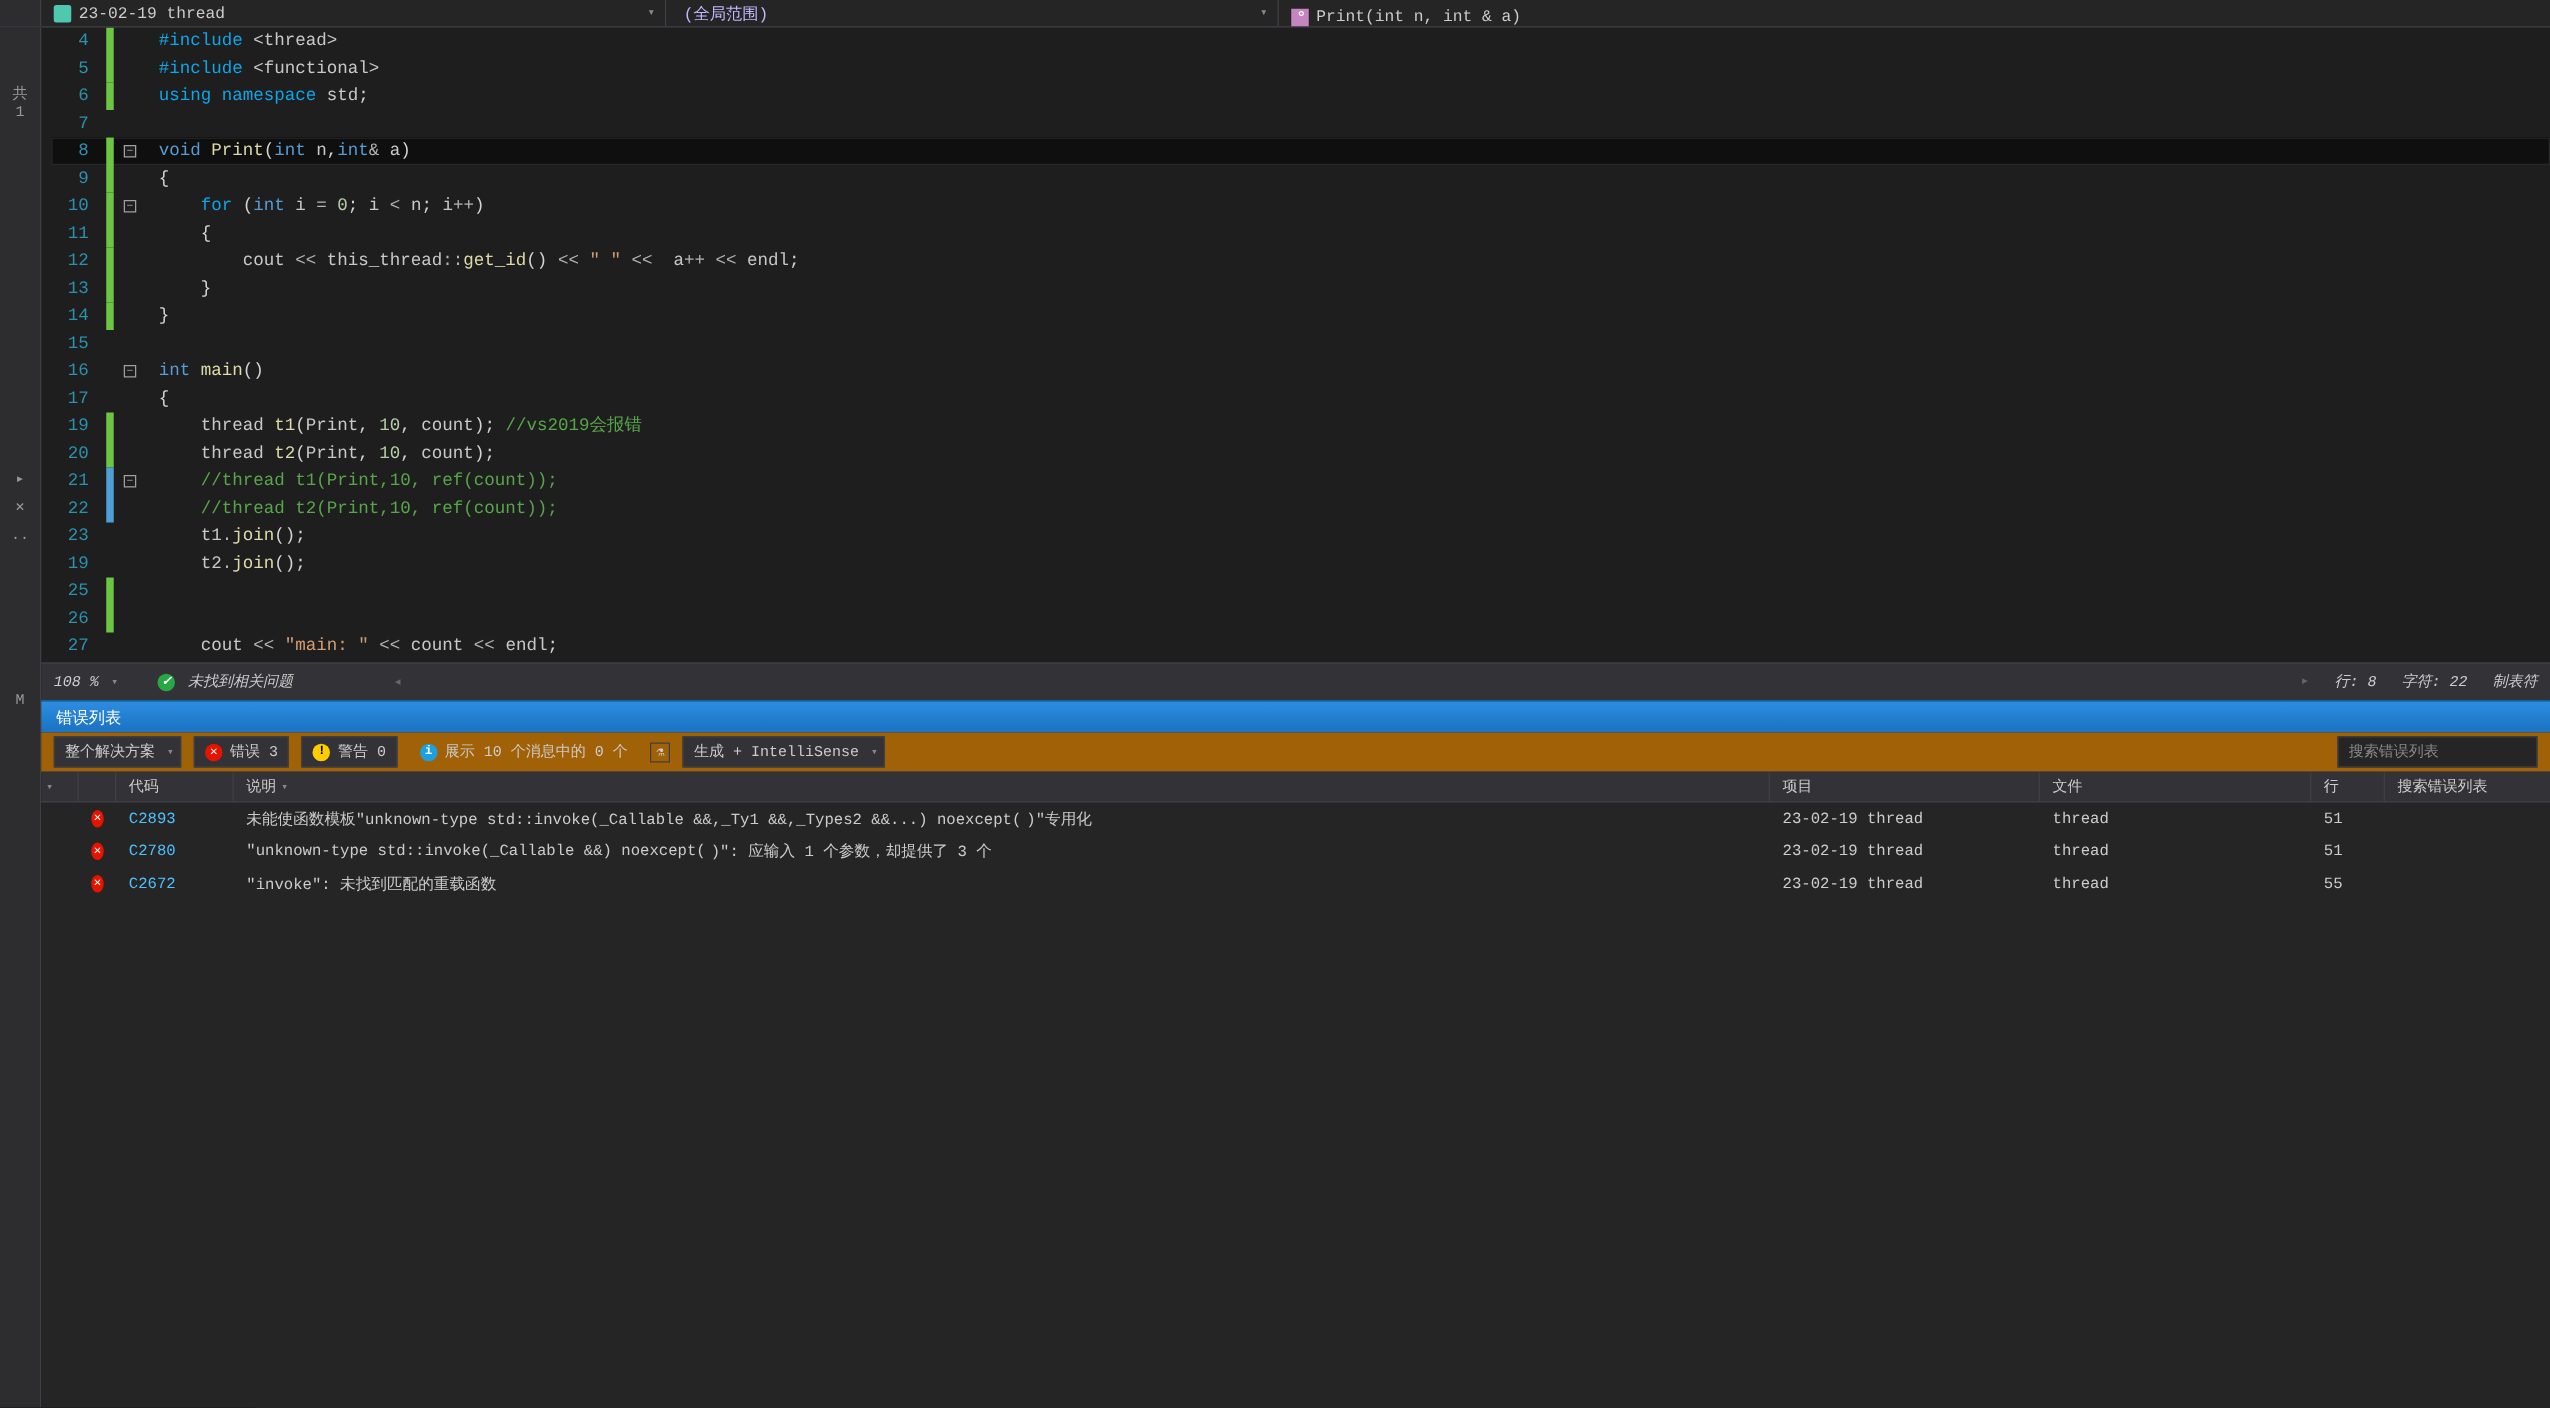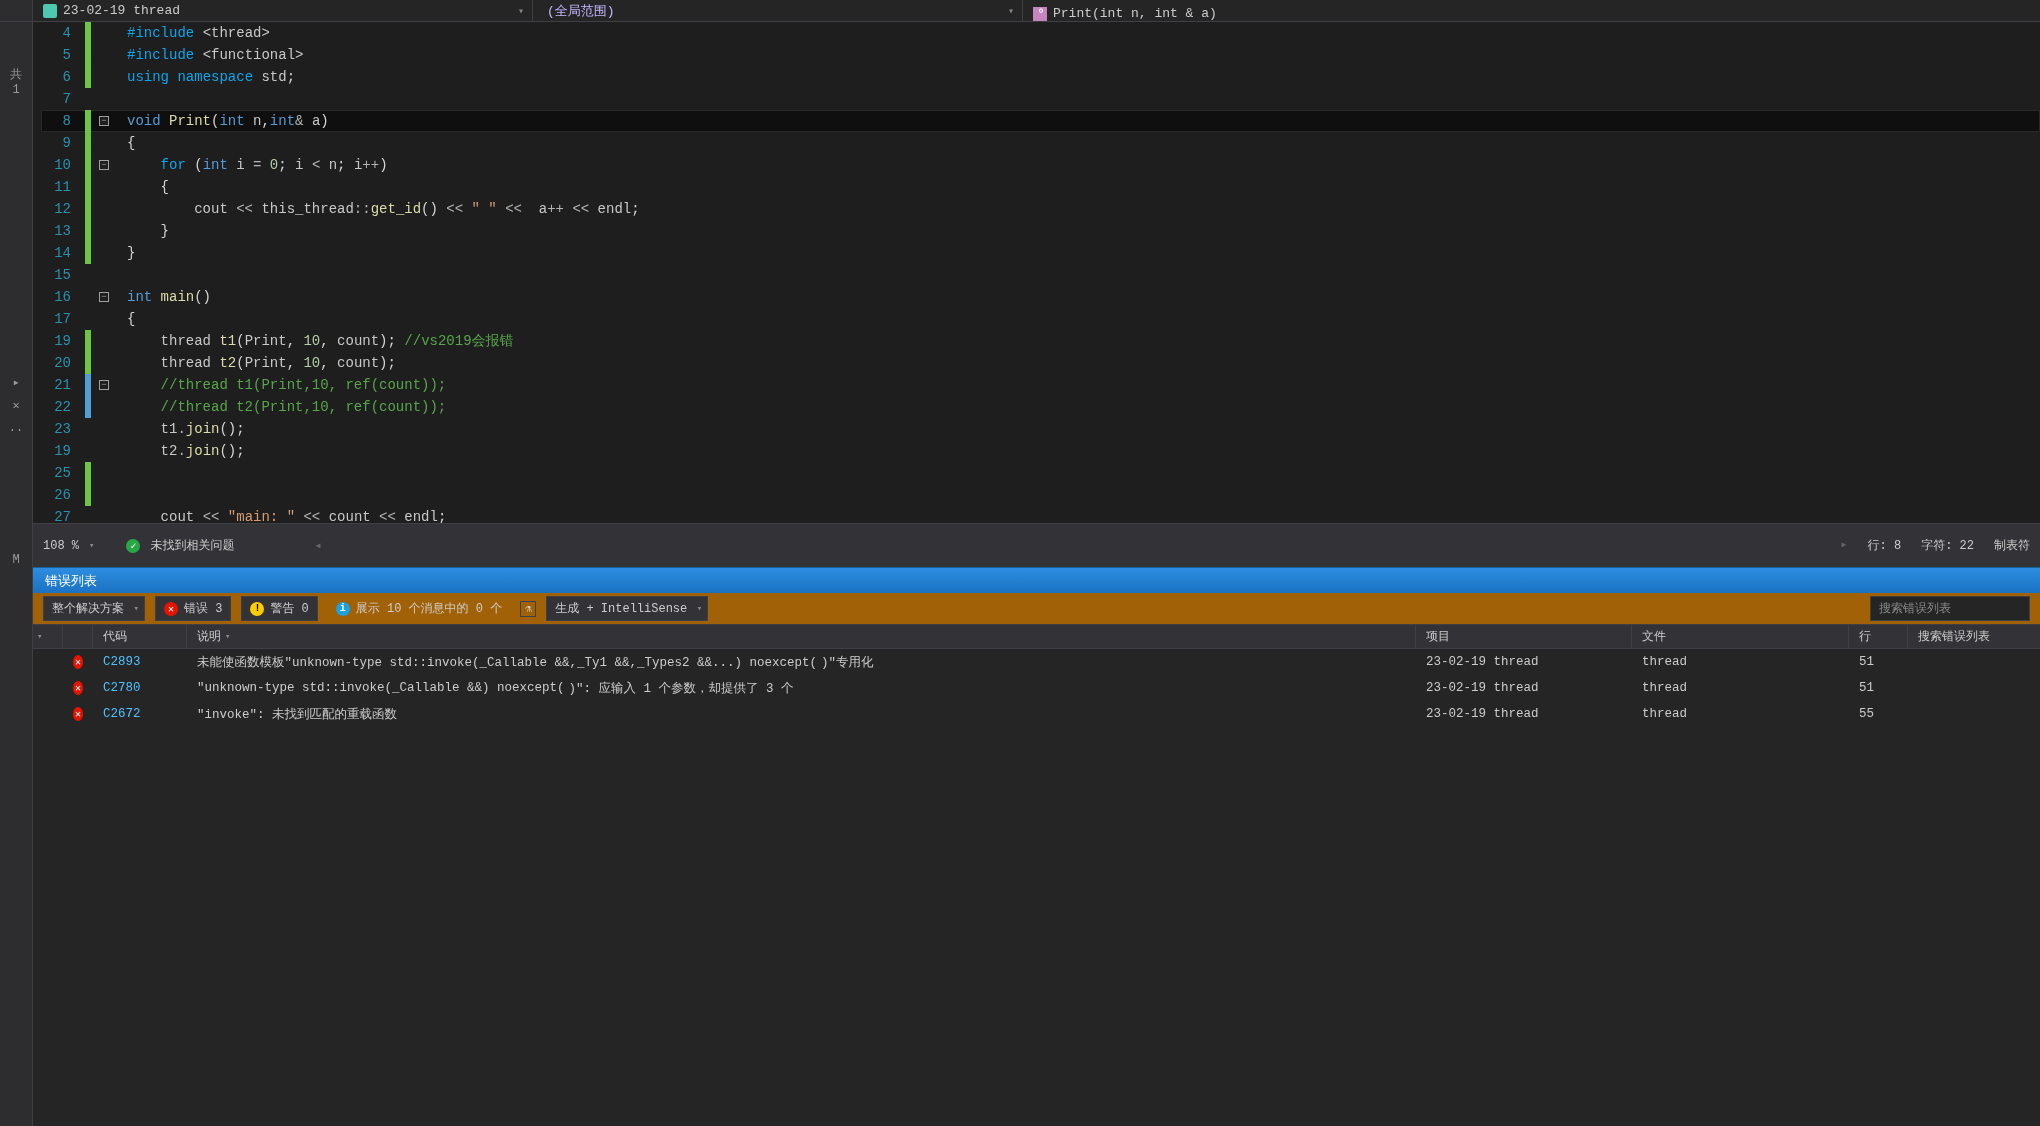--- a/index.html
+++ b/index.html
@@ -172,29 +172,30 @@
 .num { color: #b5cea8; }
 .op { color: #b4b4b4; }
 .punct { color: #d4d4d4; }
 .ident { color: #c8c8c8; }
 .cmt { color: #57a64a; }
 .current-line {
   background: #0f0f10;
   box-shadow: inset 0 0 0 1px #282828;
 }
 .status-strip {
-  height: 44px;
+  height: 30px;
   background: #333337;
   border-top: 1px solid #3f3f46;
   display: flex;
   align-items: center;
   color: #ccc;
   font-size: 12px;
   padding: 0 10px;
   gap: 20px;
+  font-style: italic;
 }
 .status-left {
   display: flex;
   align-items: center;
   gap: 10px;
 }
 .status-right {
   margin-left: auto;
   display: flex;
   gap: 20px;

